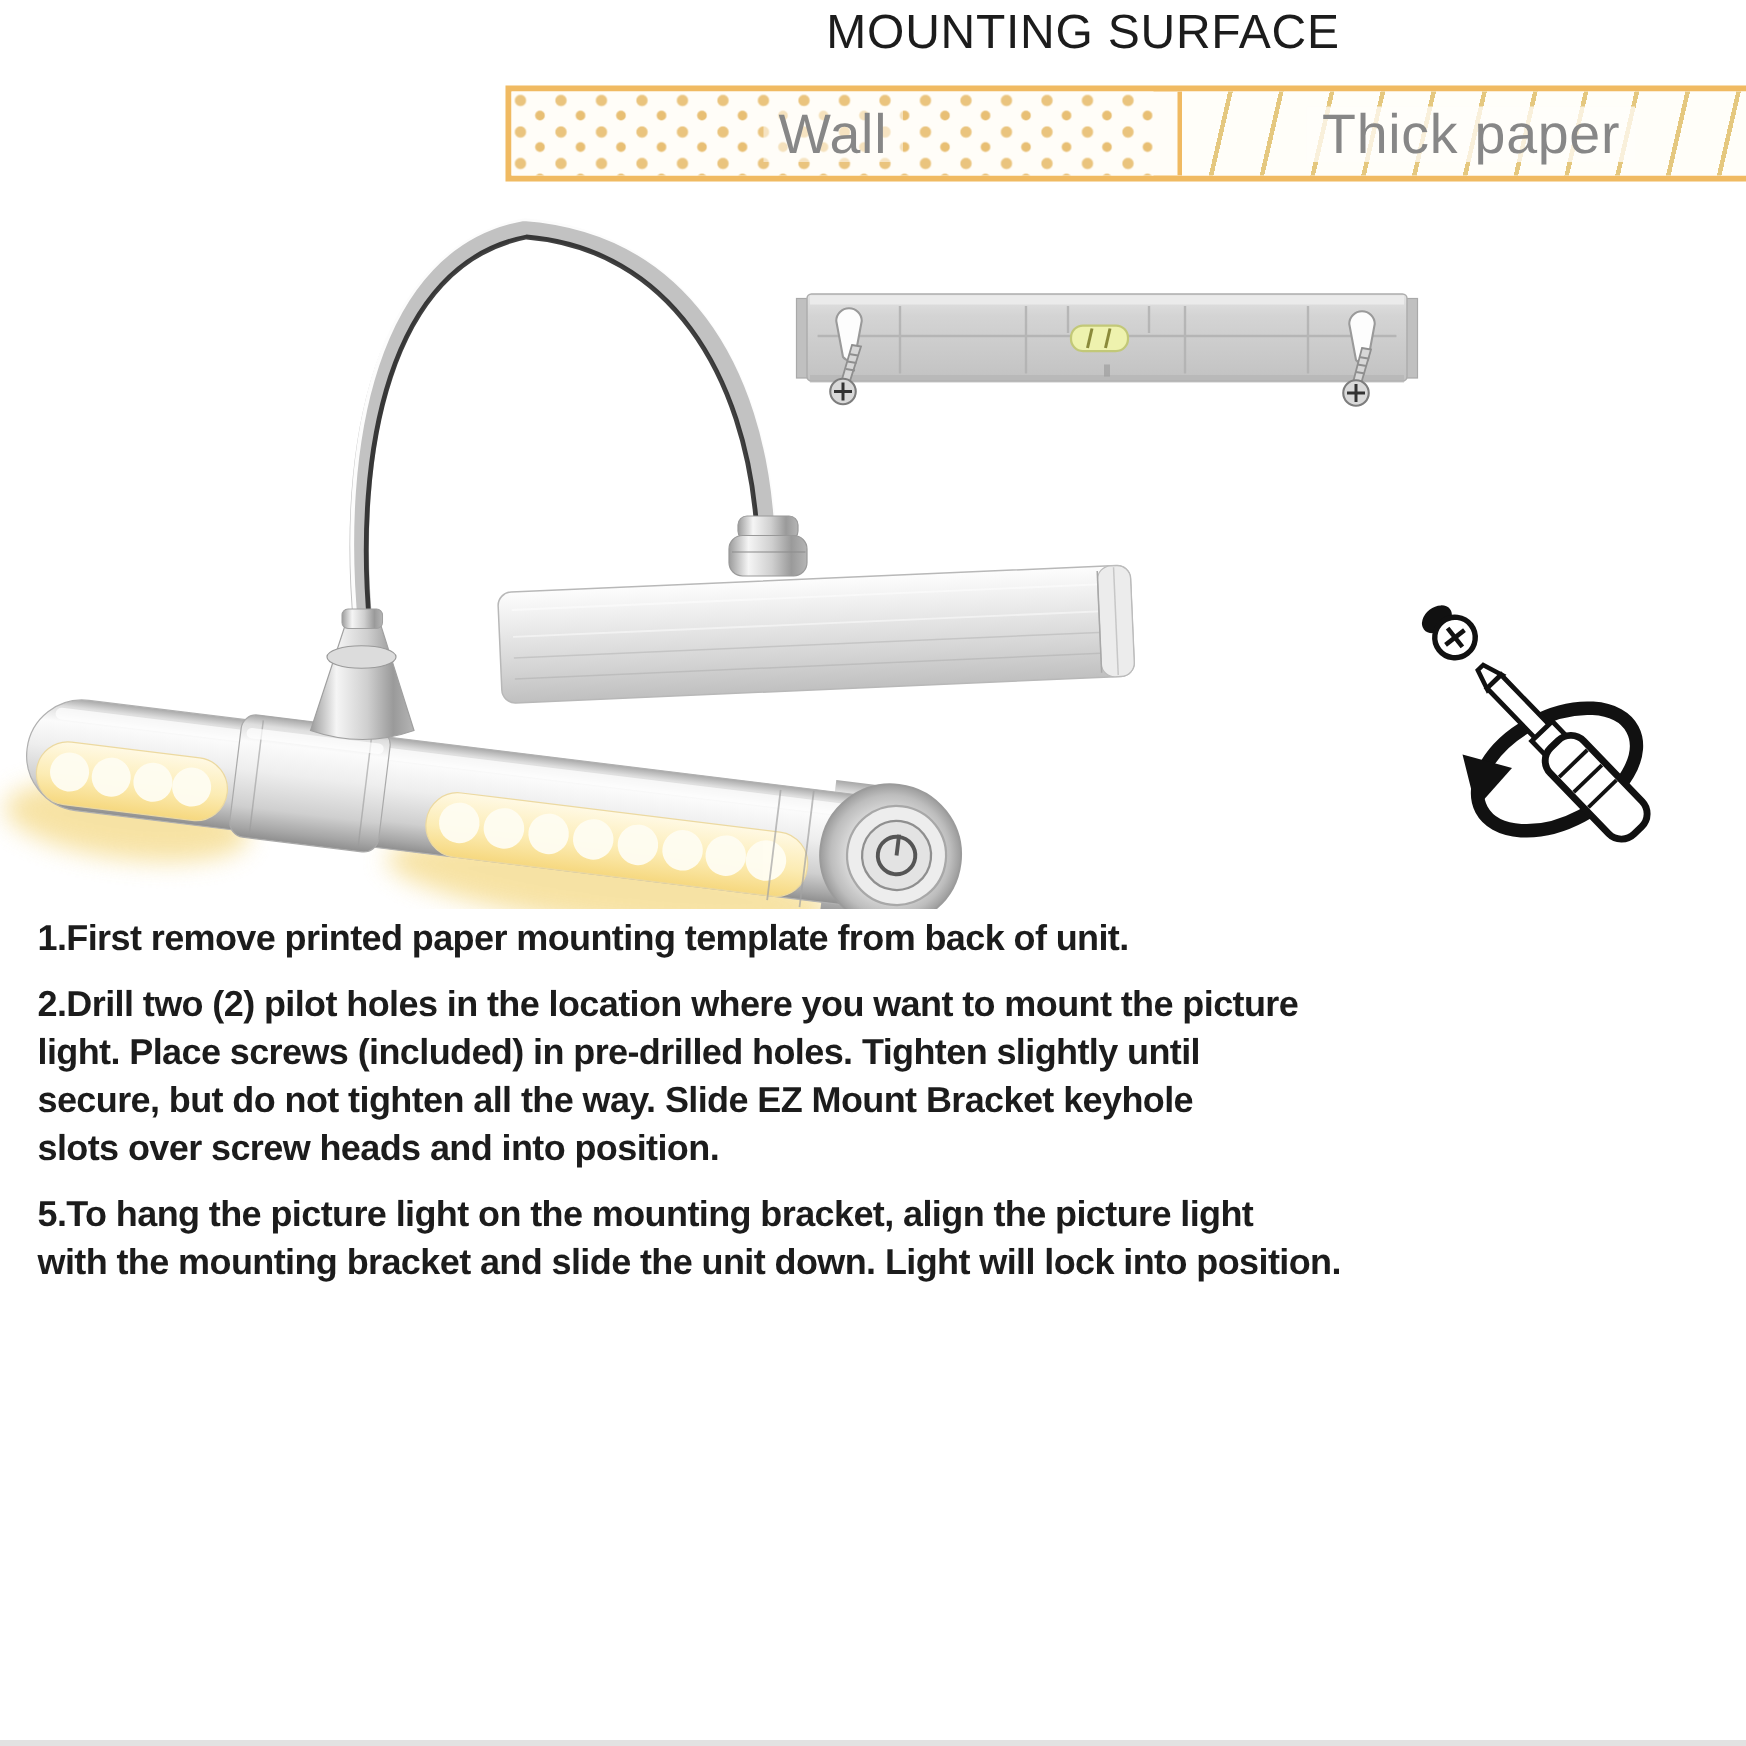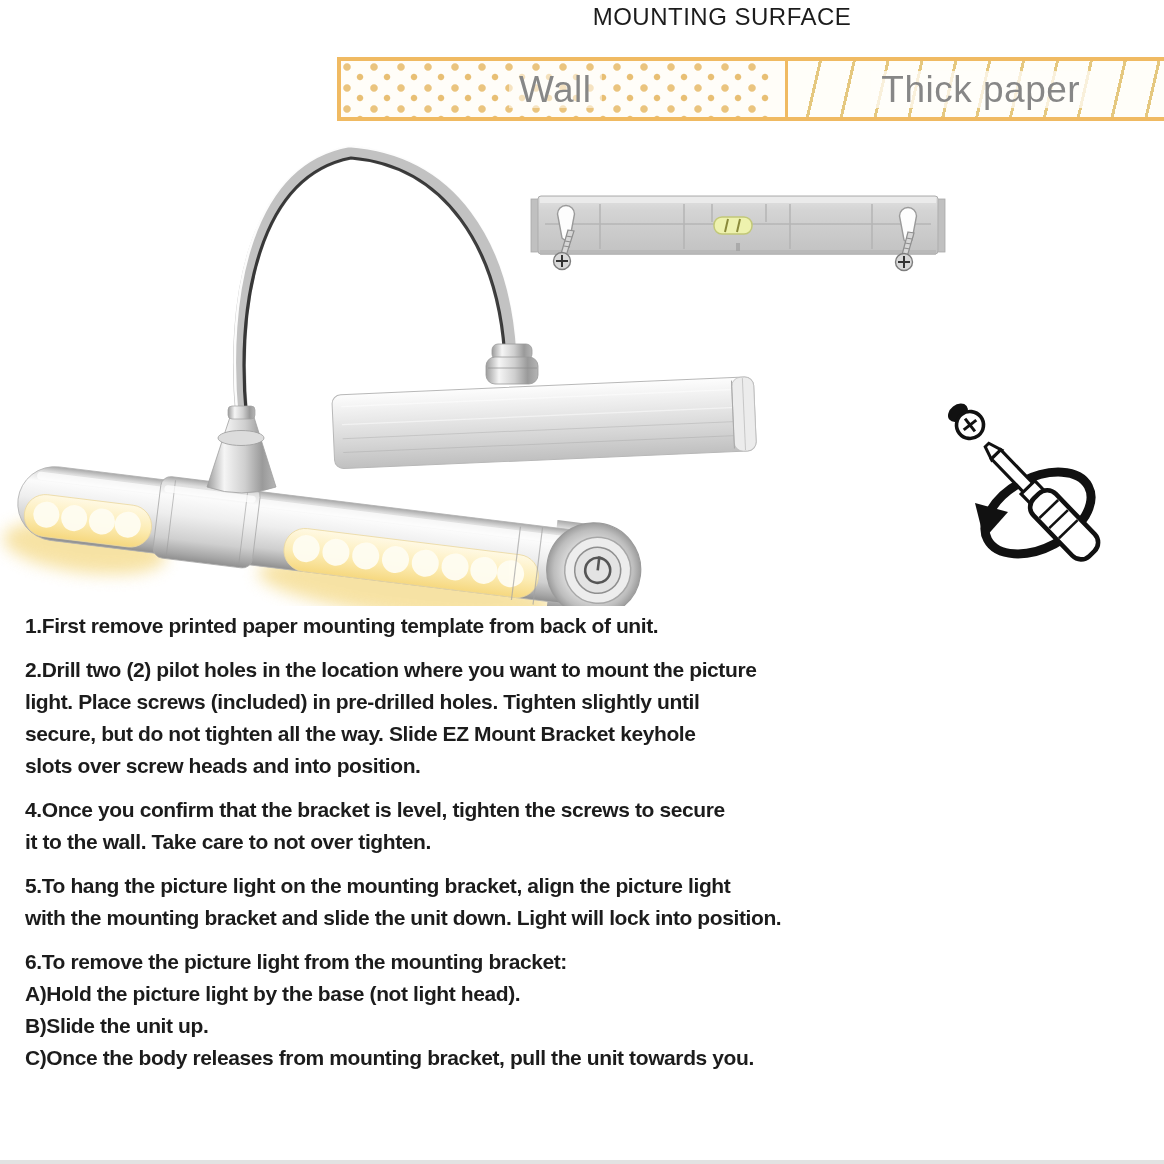--- a/index.html
+++ b/index.html
@@ -3,21 +3,21 @@
 <meta charset="utf-8">
 <style>
   html,body{margin:0;padding:0;}
   body{
     width:1164px;height:1164px;position:relative;overflow:hidden;
     background:#ffffff;
     font-family:"Liberation Sans", sans-serif;
   }
   .page-title{
     position:absolute;left:337px;top:3px;width:770px;
-    text-align:center;font-size:24px;font-weight:500;letter-spacing:0.5px;
+    text-align:center;font-size:32px;font-weight:500;letter-spacing:0.5px;
     color:#1c1c1c;
   }
   .surface-banner{
     position:absolute;left:337px;top:57px;width:840px;height:64px;
     border:4px solid #f0ba62;box-sizing:border-box;display:flex;
     background:#fffdf8;
     gap:16px;
   }
   .surface-option{
     position:relative;display:flex;align-items:center;justify-content:center;
@@ -43,21 +43,21 @@
   }
   .surface-option.wall .surface-label{background:rgba(255,253,248,0.55);}
   .surface-option.board .surface-label{background:rgba(255,254,249,0.75);}
   #illustration{position:absolute;left:0;top:128px;width:1164px;height:478px;}
   .instructions{
     position:absolute;left:25px;top:610px;width:1139px;
     color:#1c1c1c;
   }
   .instructions p.step{
     margin:0 0 12px 0;
-    font-size:21px;font-weight:bold;line-height:32px;letter-spacing:-0.4px;
+    font-size:24px;font-weight:bold;line-height:32px;letter-spacing:-0.4px;
     white-space:nowrap;
   }
   .bottom-divider{
     position:absolute;left:0;bottom:0;width:100%;height:4px;background:#e2e2e2;
   }
 </style>
 </head>
 <body>
 
 <div class="page-title">MOUNTING SURFACE</div>
@@ -276,18 +276,16 @@
       <circle cx="0" cy="0" r="13.5" fill="#fff" stroke="#111" stroke-width="3.6"></circle>
       <line x1="-8" y1="0" x2="8" y2="0" stroke="#111" stroke-width="3"></line>
       <line x1="0" y1="-8" x2="0" y2="8" stroke="#111" stroke-width="3"></line>
     </g>
   </g>
 </svg>
 
 <div class="instructions">
     <p class="step">1.First remove printed paper mounting template from back of unit.</p>
     <p class="step">2.Drill two (2) pilot holes in the location where you want to mount the picture<br>light. Place screws (included) in pre-drilled holes. Tighten slightly until<br>secure, but do not tighten all the way. Slide EZ Mount Bracket keyhole<br>slots over screw heads and into position.</p>
-    <p class="step">4.Once you confirm that the bracket is level, tighten the screws to secure<br>it to the wall. Take care to not over tighten.</p>
     <p class="step">5.To hang the picture light on the mounting bracket, align the picture light<br>with the mounting bracket and slide the unit down. Light will lock into position.</p>
-    <p class="step">6.To remove the picture light from the mounting bracket:<br>A)Hold the picture light by the base (not light head).<br>B)Slide the unit up.<br>C)Once the body releases from mounting bracket, pull the unit towards you.</p>
   </div>
 
 <div class="bottom-divider"></div>
 
 </body></html>

